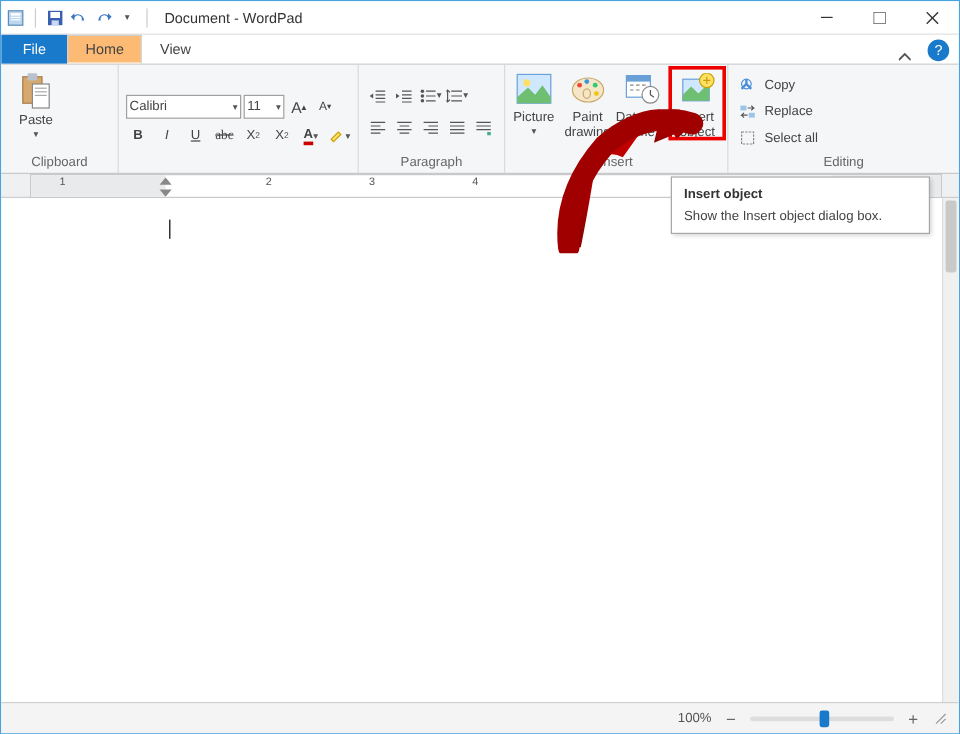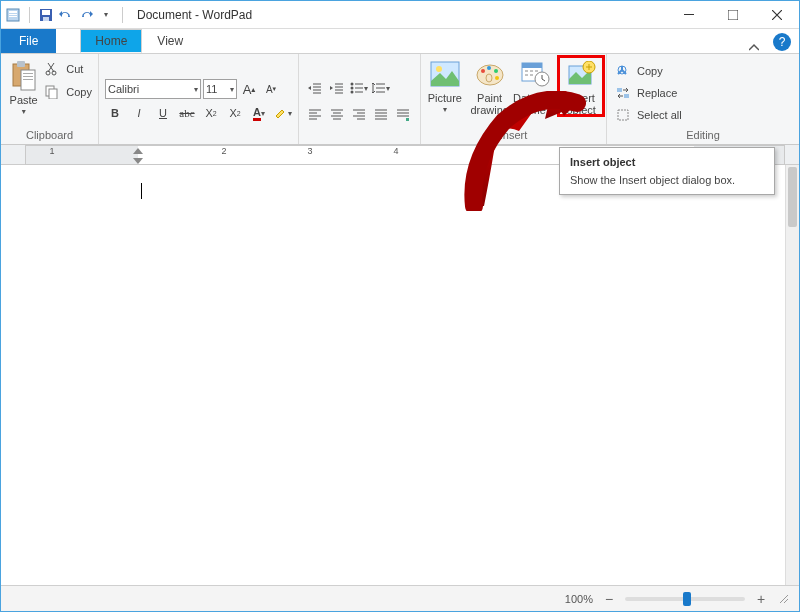--- a/index.html
+++ b/index.html
@@ -11,21 +11,21 @@
   .qat-icon { width:16px; height:16px; display:flex; align-items:center; justify-content:center; }
   .titlebar .title { margin-left:6px; }
   .titlebar .spacer { flex:1; }
   .winbtn { width:44px; height:28px; display:flex; align-items:center; justify-content:center; color:#555;}
   .divider { width:1px; height:16px; background:#ccc; margin:0 4px;}
 
   
   .tabrow { height:24px; background:#fff; display:flex; align-items:flex-end; font-size:12px;}
   .filetab { background:#1979ca; color:#fff; padding:4px 18px; height:24px; display:flex; align-items:center;}
   .tab { padding:4px 14px; color:#444; height:24px; display:flex; align-items:center; border:1px solid transparent;}
-  .tab.active { background:#0ea5e9; border:1px solid #d0d0d0; border-bottom:1px solid #f5f6f7;margin-left:24px; }
+  .tab.active { background:#fdba74; border:1px solid #d0d0d0; border-bottom:1px solid #f5f6f7; }
   .tabrow .spacer { flex:1;}
   .collapse { width:20px; text-align:center; color:#555; padding-right:4px;}
   .help { width:18px; height:18px; border-radius:50%; background:#1979ca; color:#fff; font-size:12px; display:flex; align-items:center; justify-content:center; margin:0 8px 2px 4px;}
 
   
   .ribbon { height:92px; background:#f5f6f7; border-top:1px solid #d0d0d0; border-bottom:1px solid #c9c9c9; display:flex; font-size:11px; color:#444;}
   .group { border-right:1px solid #dadada; display:flex; flex-direction:column; }
   .group-body { flex:1; display:flex; align-items:flex-start; padding:4px 6px 0 6px;}
   .group-label { text-align:center; font-size:11px; color:#666; padding:2px 0 3px 0;}
   
@@ -152,41 +152,20 @@
               <rect x="8" y="1" width="8" height="6" rx="1" fill="#b8c2cc"></rect>
               <rect x="12" y="10" width="14" height="20" fill="#fff" stroke="#888"></rect>
               <rect x="14" y="13" width="10" height="1" fill="#aaa"></rect>
               <rect x="14" y="16" width="10" height="1" fill="#aaa"></rect>
               <rect x="14" y="19" width="10" height="1" fill="#aaa"></rect>
             </svg>
         </span>
         <span>Paste</span>
         <span class="dd">▾</span>
       </div>
-      <div class="col" style="margin-left:2px">
-        <div class="smallrow">
-          <span class="sq">
-              <svg width="14" height="14">
-                <path d="M3 1 L9 10 M9 1 L3 10" stroke="#555"></path>
-                <circle cx="3" cy="11" r="2" fill="none" stroke="#555"></circle>
-                <circle cx="9" cy="11" r="2" fill="none" stroke="#555"></circle>
-              </svg>
-            </span>
-          <span class="lab">Cut</span>
-        </div>
-        <div class="smallrow">
-          <span class="sq">
-              <svg width="14" height="14">
-                <rect x="1" y="1" width="8" height="10" fill="#fff" stroke="#888"></rect>
-                <rect x="4" y="4" width="8" height="10" fill="#fff" stroke="#888"></rect>
-              </svg>
-            </span>
-          <span class="lab">Copy</span>
-        </div>
-      </div>
     </div>
     <div class="group-label">Clipboard</div>
   </div>
 
   <div class="group" style="width:200px">
     <div class="group-body col" style="gap:4px">
       <div class="row">
         <div class="sel fontname">
             <span>Calibri</span>
             <span class="dd">▾</span>
@@ -275,20 +254,21 @@
             </svg>
           </div>
         <div class="sq">
             <svg width="14" height="14">
               <path d="M1 3h12M1 6h12M1 9h12" stroke="#555"></path>
               <path d="M10 11h3v3h-3z" fill="#4a8"></path>
             </svg>
           </div>
       </div>
     </div>
+    <div class="group-label">Paragraph</div>
   </div>
 
   <div class="group" style="width:186px">
     <div class="group-body" style="padding:2px 2px 0 2px">
       <div class="bigbtn" style="width:44px">
         <span class="ico">
             <svg width="30" height="26">
               <rect x="1" y="1" width="28" height="24" fill="#cfe8ff" stroke="#6aa0d8"></rect>
               <circle cx="9" cy="8" r="3" fill="#ffe066"></circle>
               <path d="M1 20 L10 12 L16 18 L22 10 L29 20 L29 25 L1 25 Z" fill="#6fbf73"></path>

